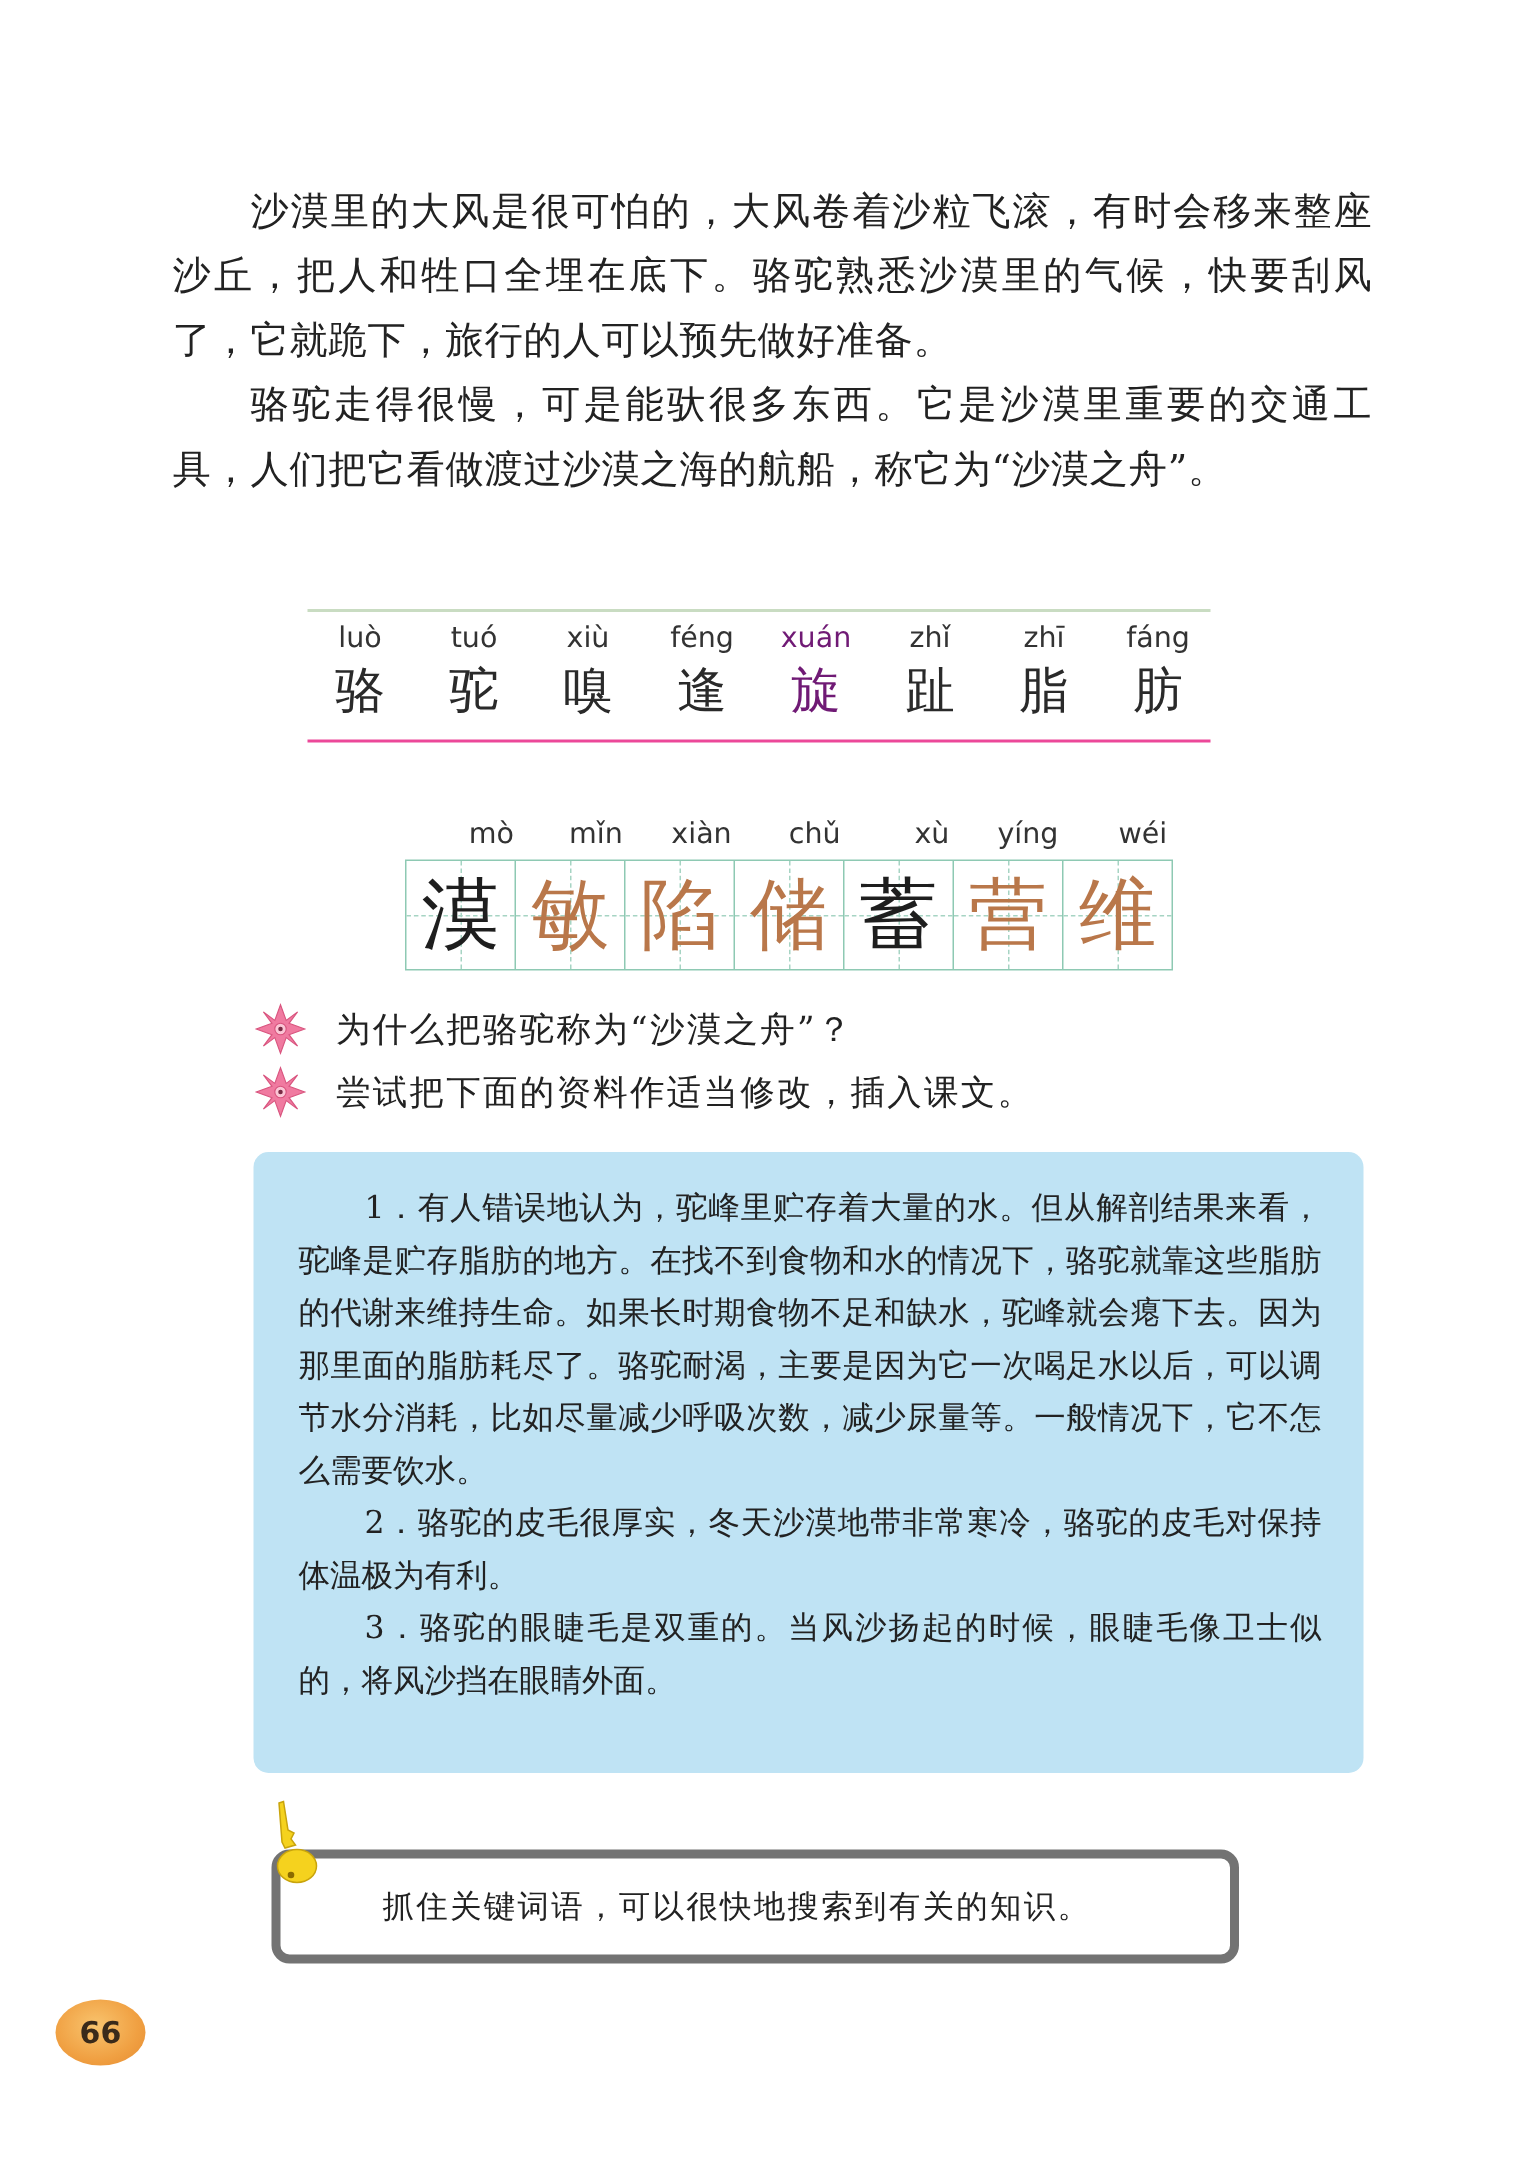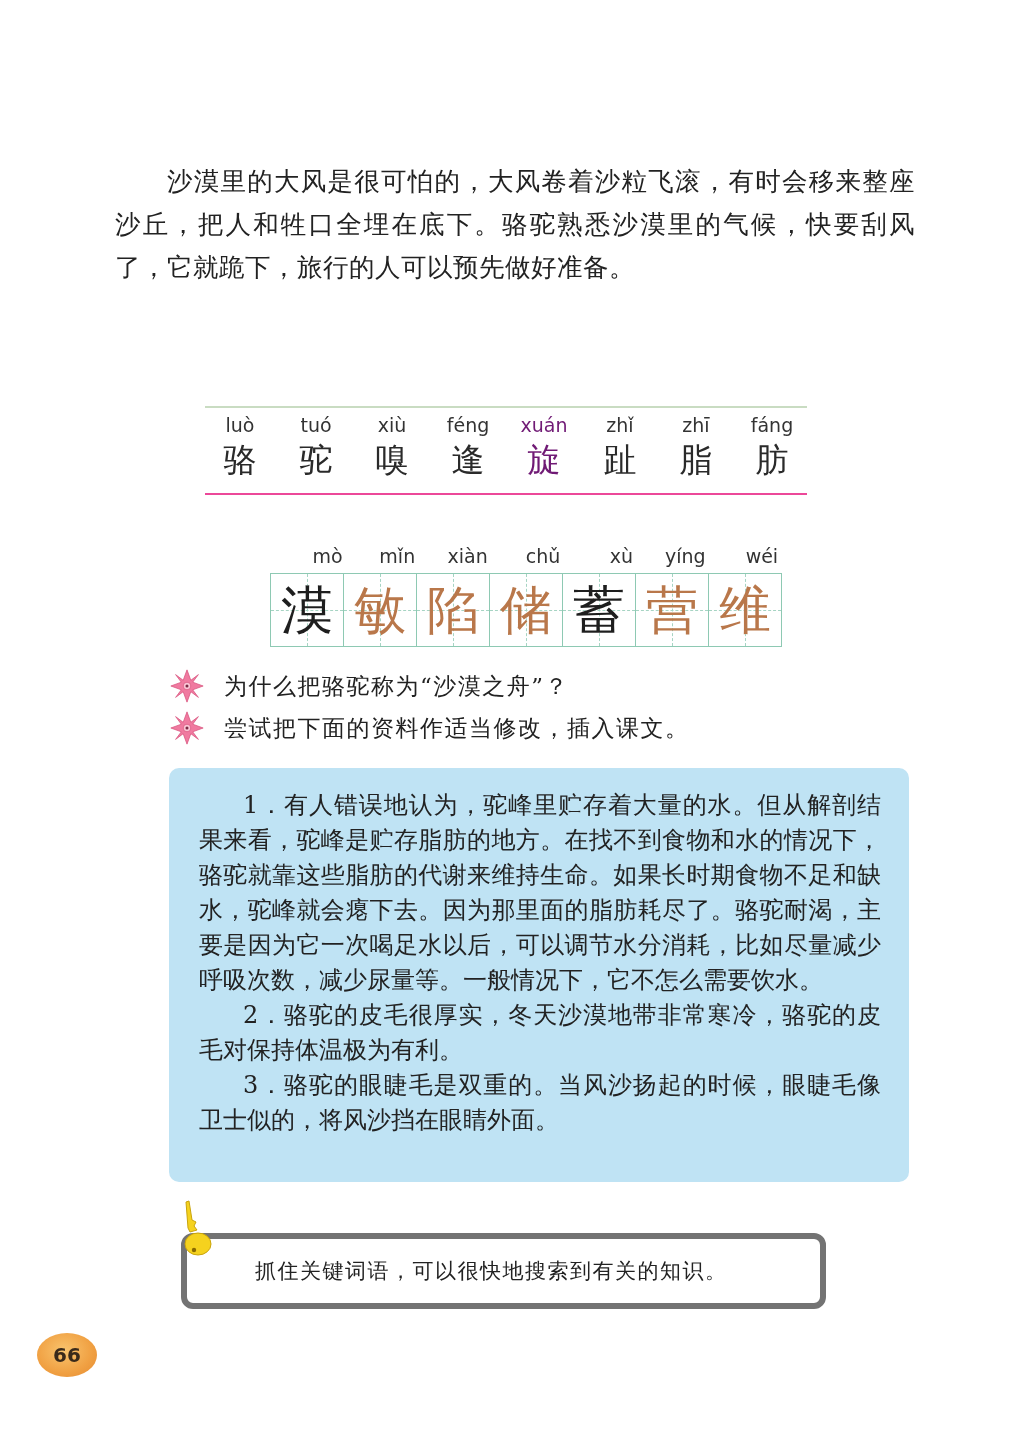--- a/index.html
+++ b/index.html
@@ -12,21 +12,20 @@
       color: #1e1e1e;
     }
     .passage {
       position: absolute;
       left: 115px; top: 120px;
       width: 800px;
       font-family: "DejaVu Serif", "Liberation Serif", serif;
       font-size: 25.5px;
       line-height: 43px;
       color: #222;
-      margin-top: 40px;
     }
     .passage p { margin: 0; text-indent: 52px; text-align: justify; letter-spacing: 0.5px; }
 
     
     .word-row {
       position: absolute;
       left: 205px; top: 406px;
       width: 602px; height: 89px;
       border-top: 2px solid #c9dcc2;
       border-bottom: 2px solid #ec4899;
@@ -107,21 +106,21 @@
     
     .info-panel {
       position: absolute;
       left: 169px; top: 768px;
       width: 740px; height: 414px;
       background: #bfe3f4;
       border-radius: 10px;
       box-sizing: border-box;
       padding: 20px 28px 0 30px;
       font-family: "DejaVu Serif", "Liberation Serif", serif;
-      font-size: 24px;
+      font-size: 21px;
       line-height: 35px;
       color: #222;
     }
     .info-panel p { margin: 0; text-indent: 44px; text-align: justify; }
 
     
     .tip-key {
       position: absolute; left: 180px; top: 1200px;
       width: 44px; height: 60px;
     }
@@ -148,20 +147,21 @@
       display: flex; align-items: center; justify-content: center;
       font-family: "DejaVu Sans", sans-serif;
       font-size: 20px; font-weight: bold; color: #3a2a1a; text-align: center;
     }
   </style>
 </head>
 <body>
 
 <div class="passage">
   <p>沙漠里的大风是很可怕的，大风卷着沙粒飞滚，有时会移来整座沙丘，把人和牲口全埋在底下。骆驼熟悉沙漠里的气候，快要刮风了，它就跪下，旅行的人可以预先做好准备。</p>
+  <p>骆驼走得很慢，可是能驮很多东西。它是沙漠里重要的交通工具，人们把它看做渡过沙漠之海的航船，称它为“沙漠之舟”。</p>
 </div>
 
 <div class="word-row">
   <div class="cell">
     <span class="py">luò</span>
     <span class="hz">骆</span>
   </div>
   <div class="cell">
     <span class="py">tuó</span>
     <span class="hz">驼</span>

